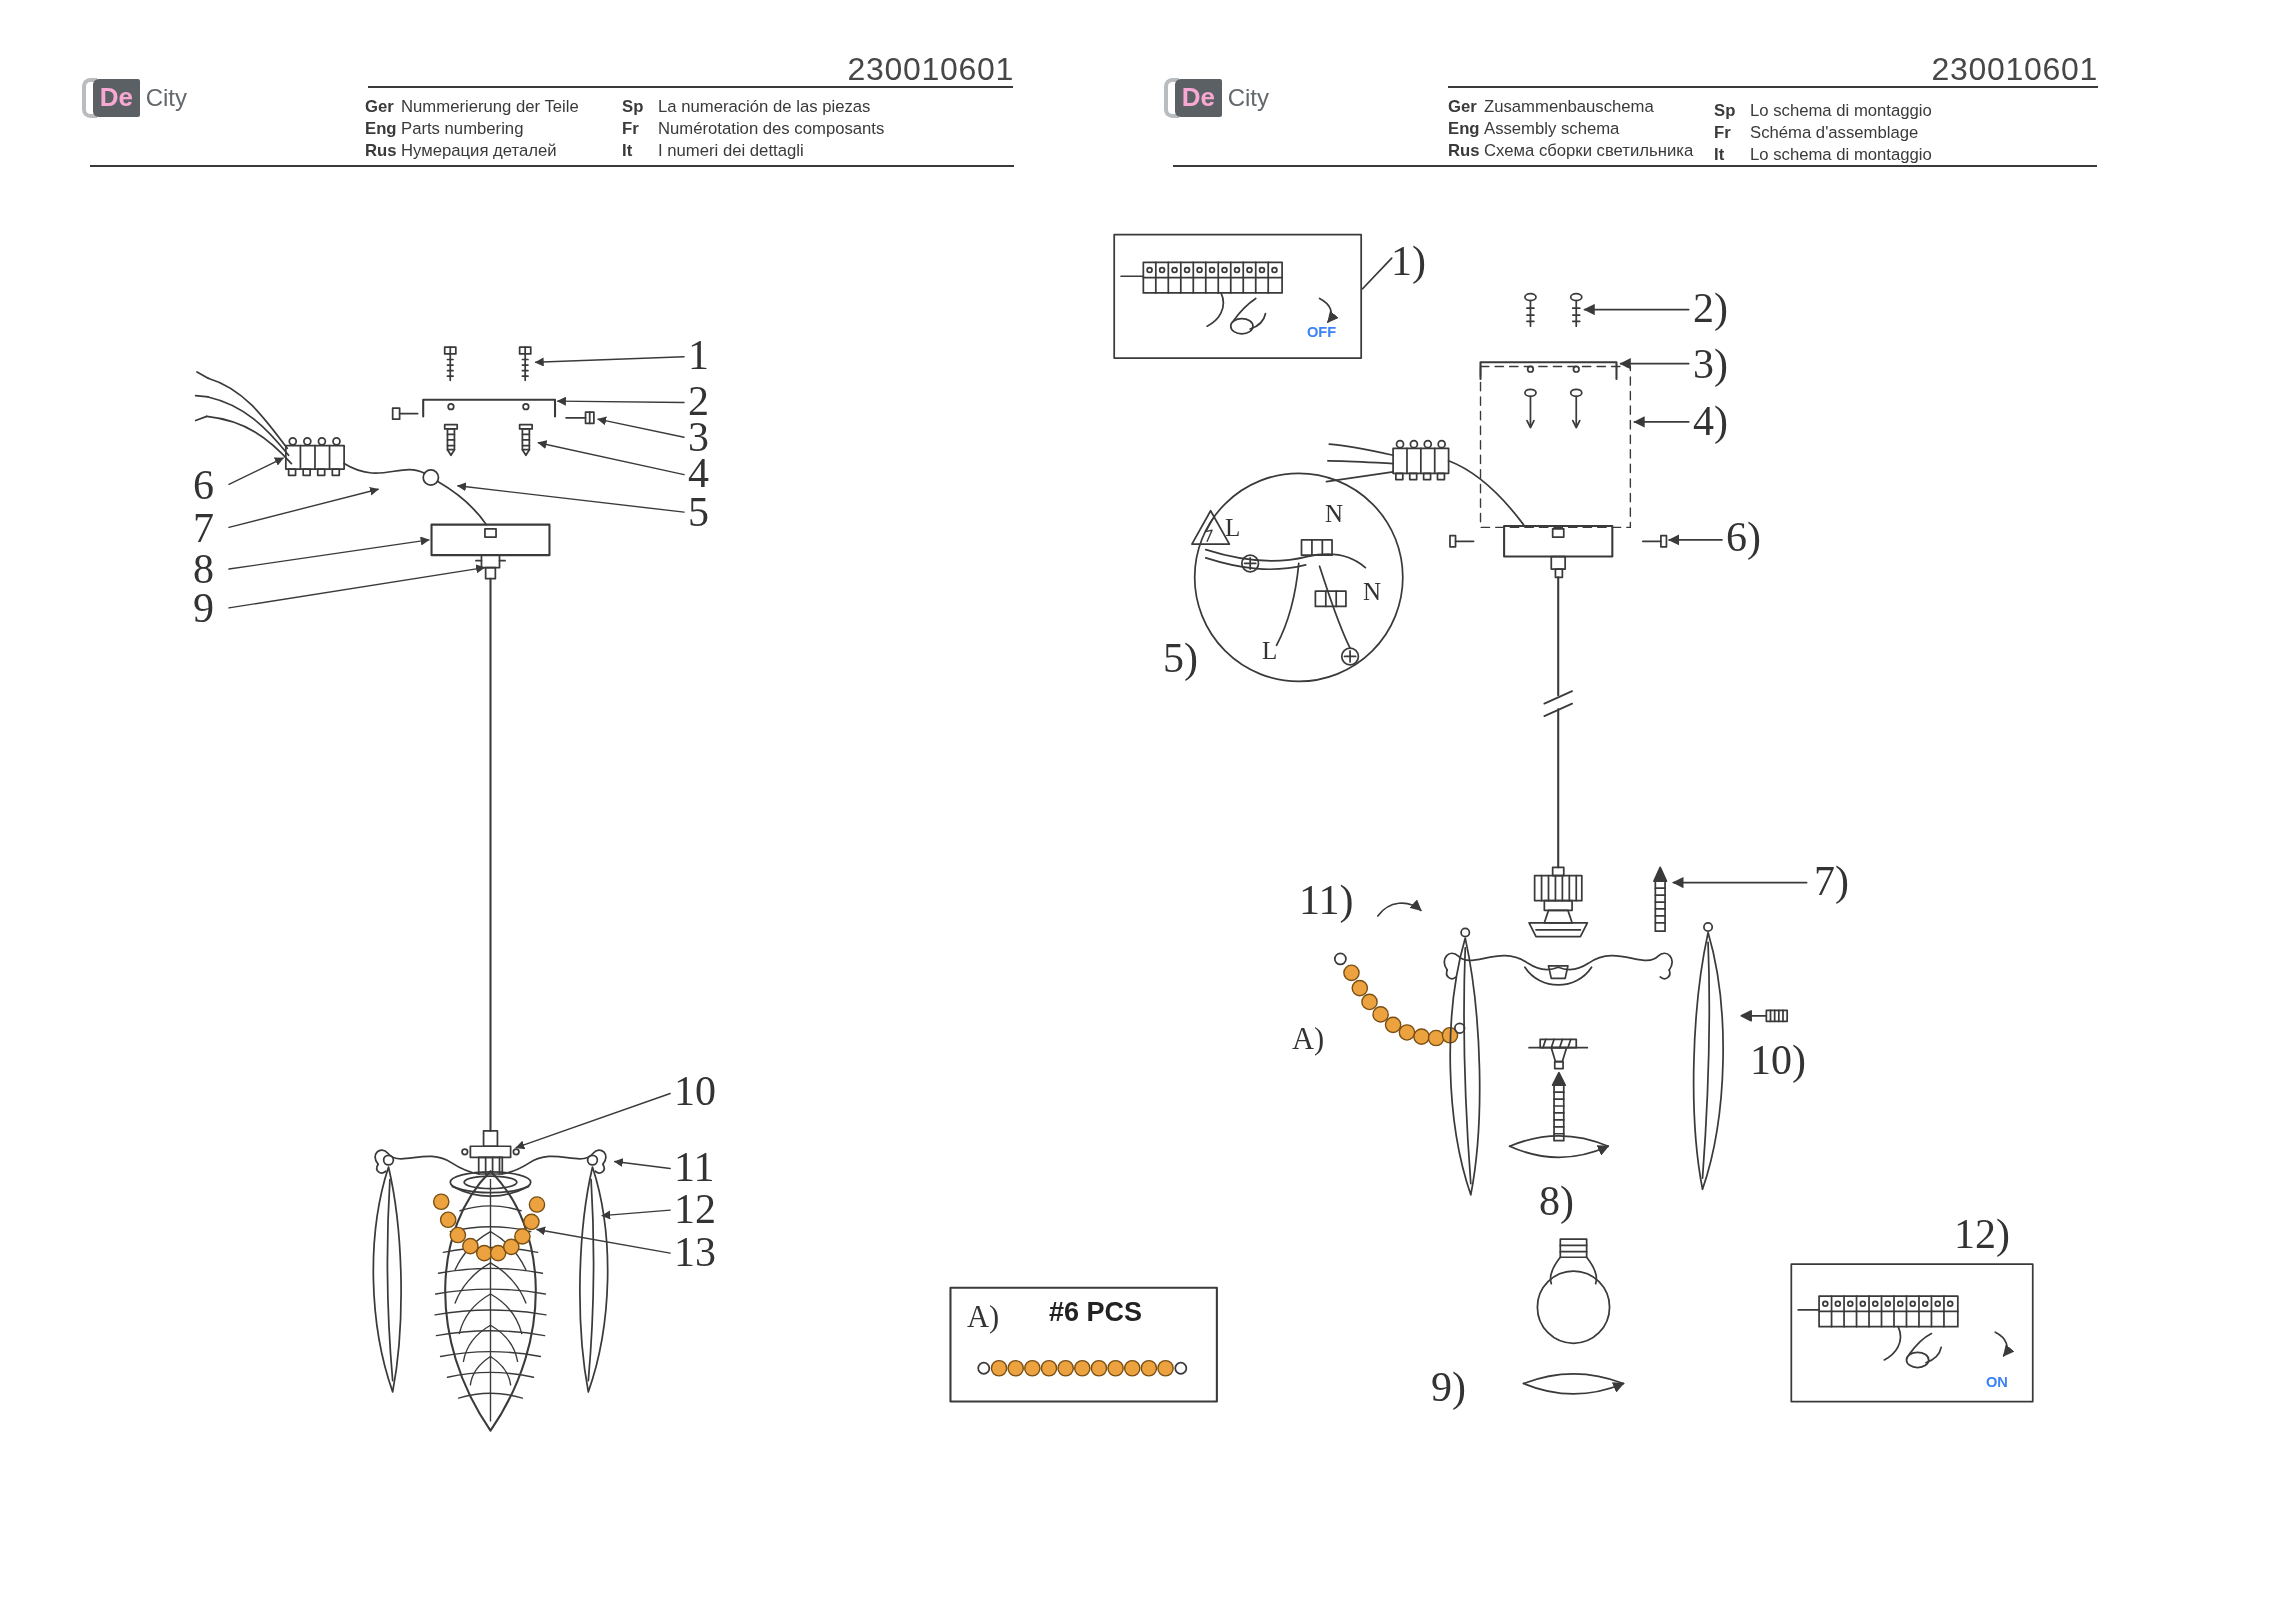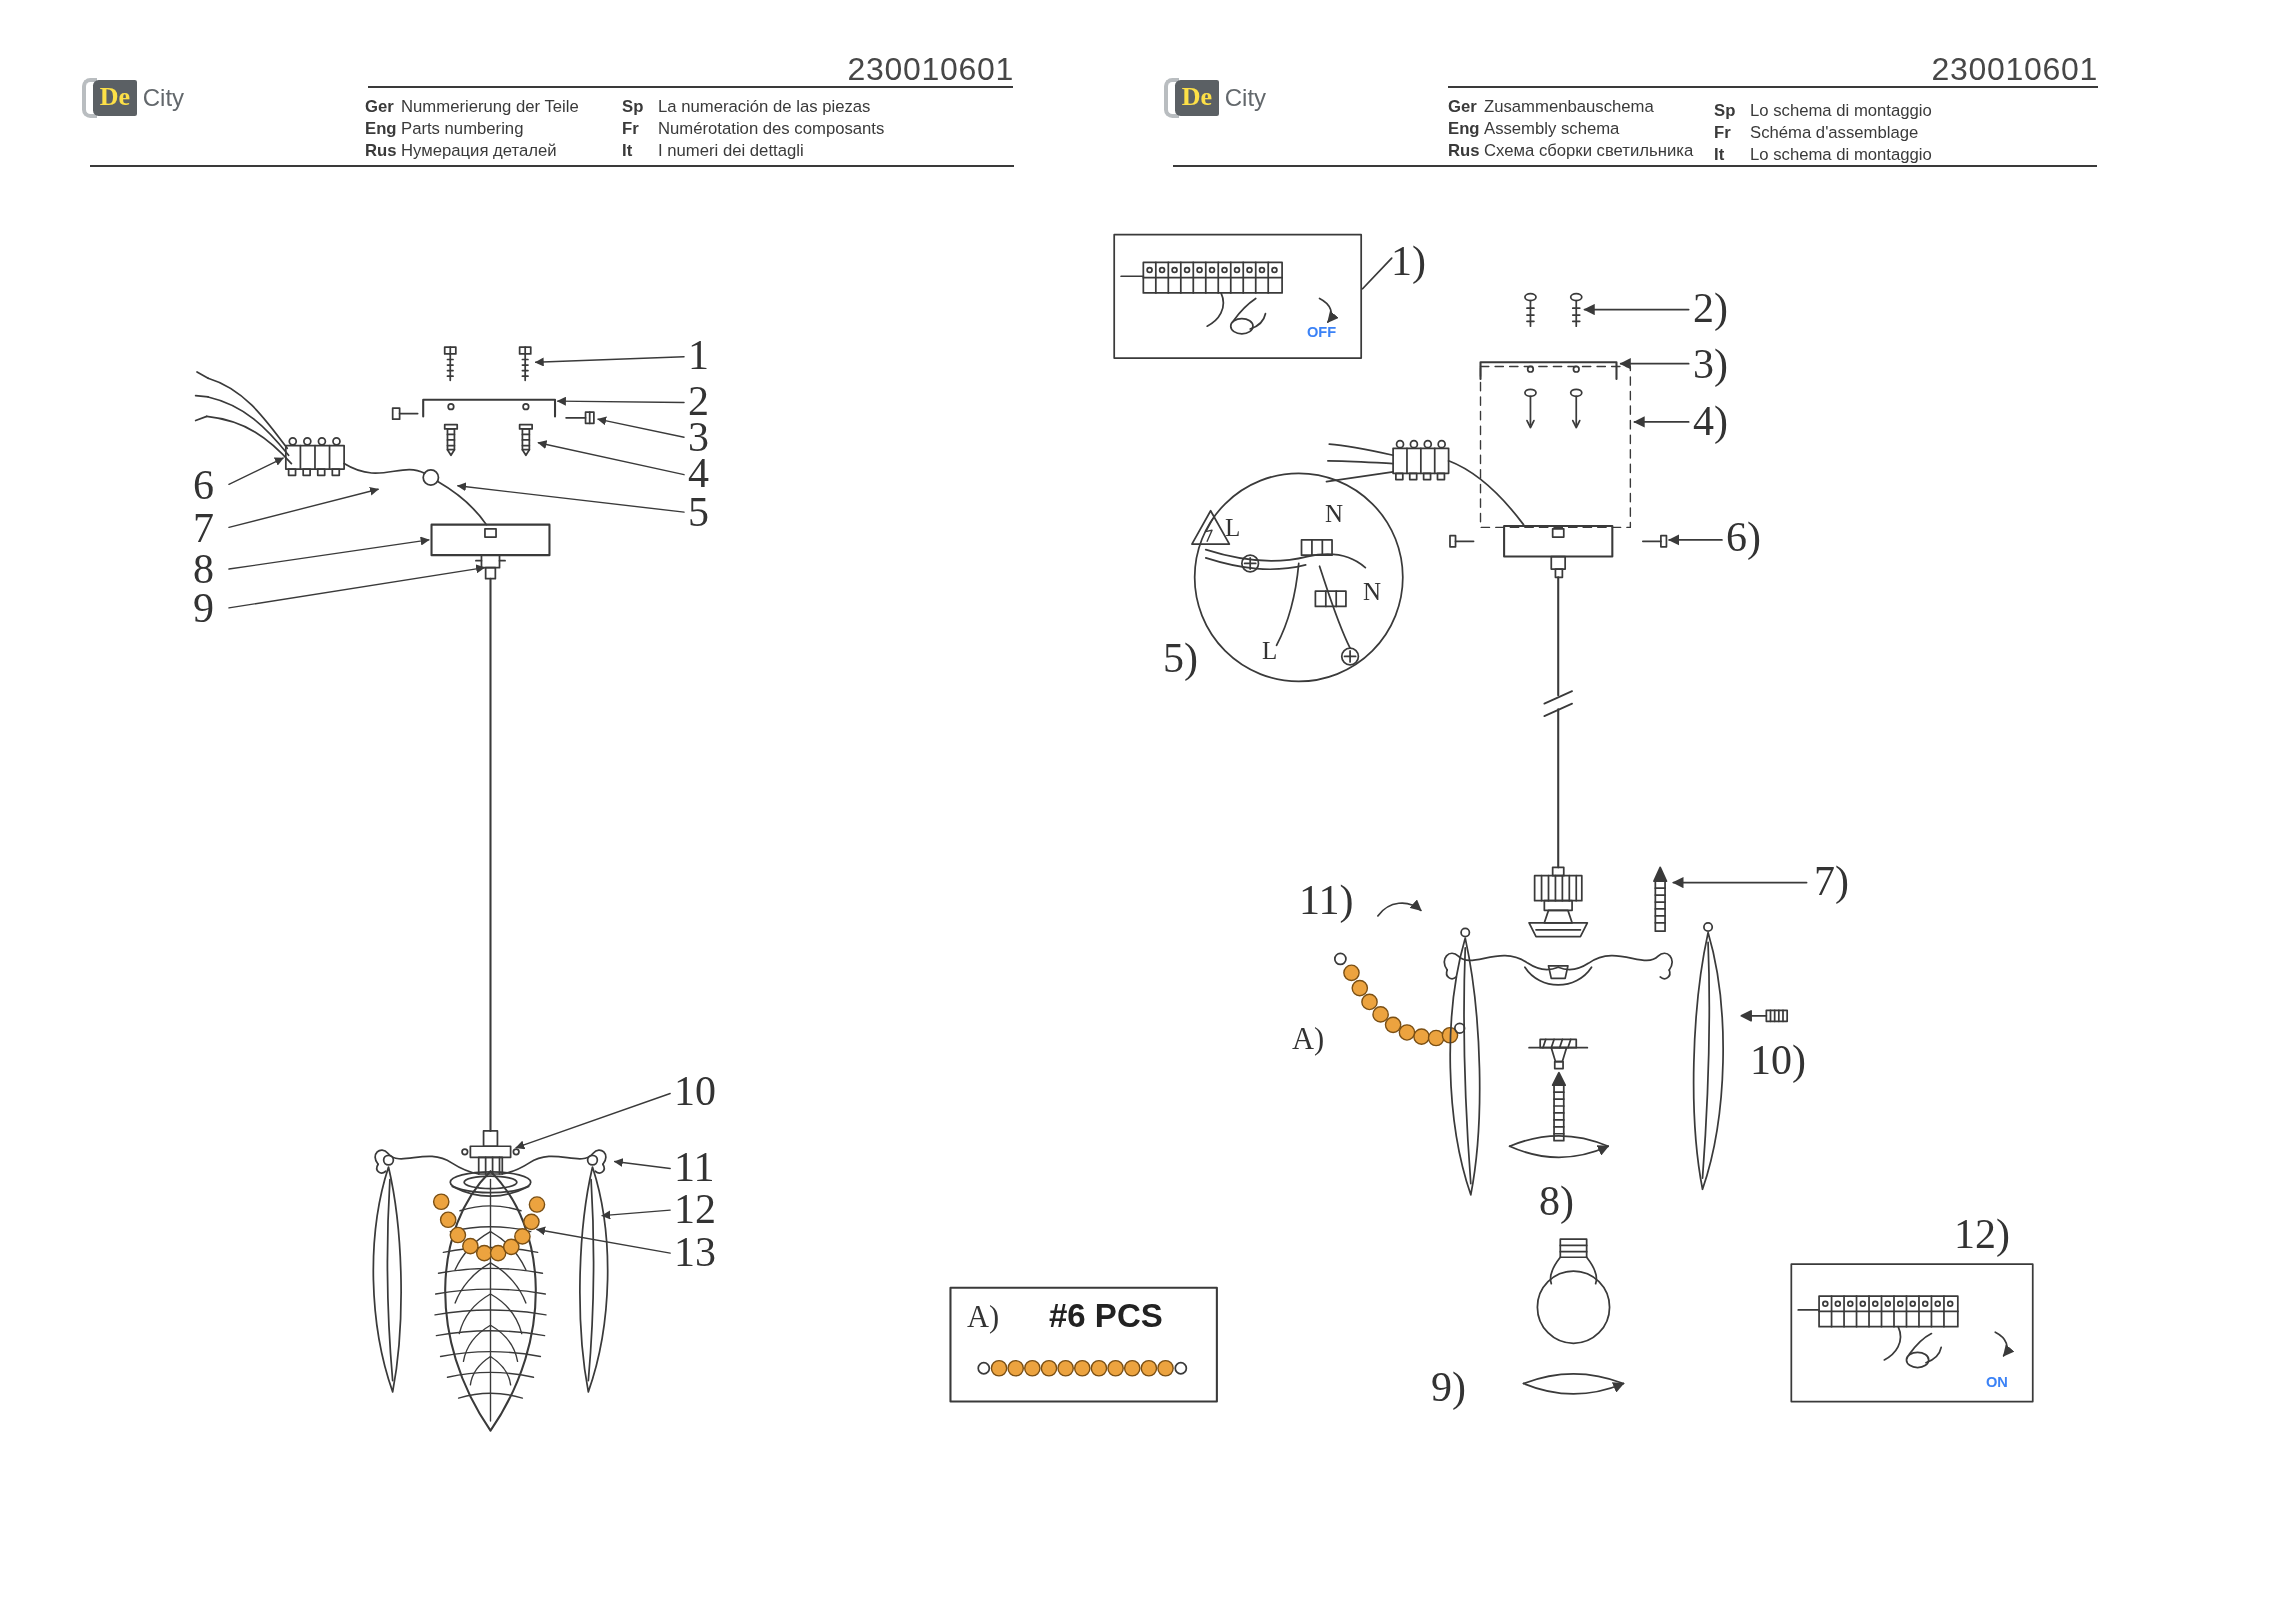--- a/index.html
+++ b/index.html
@@ -2,31 +2,31 @@
 <html style="font-size:11px"><head>
 <meta charset="utf-8">
 <style>
   html,body{margin:0;padding:0;background:#ffffff;}
   body{font-family:"Liberation Sans",sans-serif;color:#3a3a3a;}
   .sheet{position:relative;width:2295px;height:1623px;background:#ffffff;overflow:hidden;}
   .docnum{position:absolute;width:285px;text-align:right;font-size:32px;letter-spacing:0.7px;color:#474747;font-family:"Liberation Sans",sans-serif;}
   .rule{position:absolute;height:2.1px;background:#3a3a3a;}
   .logo{position:absolute;display:flex;align-items:center;}
   .logo-bracket{display:inline-block;width:11px;height:32px;border:4.9px solid #b9bdc0;border-right:none;border-radius:8.3px 0 0 8.3px;margin-right:-4.2px;}
-  .logo-de{display:inline-block;background:#5b6064;color:#fde047;font-weight:bold;font-size:26px;padding:2.8px 7px 4.2px 7px;border-radius:5.6px 2.1px 2.1px 5.6px;font-family:Liberation Serif, serif;text-align:center;}
+  .logo-de{display:inline-block;background:#5b6064;color:#f9a8d4;font-weight:bold;font-size:26px;padding:2.8px 7px 4.2px 7px;border-radius:5.6px 2.1px 2.1px 5.6px;font-family:Liberation Sans, sans-serif;text-align:center;}
   .logo-city{color:#63686c;font-weight:normal;font-size:24px;margin-left:5.6px;font-family:"Liberation Sans",sans-serif;}
   .lang{position:absolute;font-size:16.7px;line-height:22px;color:#3a3a3a;}
   .lrow{white-space:nowrap;}
   .lcode{display:inline-block;width:36px;font-weight:bold;}
   .ltext{}
   .co{position:absolute;font-family:"Liberation Serif",serif;font-size:42px;color:#333333;line-height:1;}
   .co-small{position:absolute;font-family:"Liberation Serif",serif;font-size:30.5px;color:#333333;line-height:1;}
   .wire-label{position:absolute;font-family:"Liberation Serif",serif;font-size:25px;color:#333333;line-height:1;}
   .switch-label{position:absolute;font-size:14.6px;font-weight:bold;color:#3b82f6;line-height:1;}
-  .pcs-label{position:absolute;font-size:33px;font-weight:600;color:#222222;line-height:1;}
+  .pcs-label{position:absolute;font-size:27px;font-weight:600;color:#222222;line-height:1;}
   .boxA-label{position:absolute;font-family:"Liberation Serif",serif;font-size:30.5px;color:#333333;line-height:1;}
   svg.art{position:absolute;left:0;top:0;}
   svg.art *{vector-effect:none;}
 </style>
 </head>
 <body>
 
 <div class="sheet">
 
   <svg class="art" width="2295" height="1623" viewBox="0 0 3308 2339">

